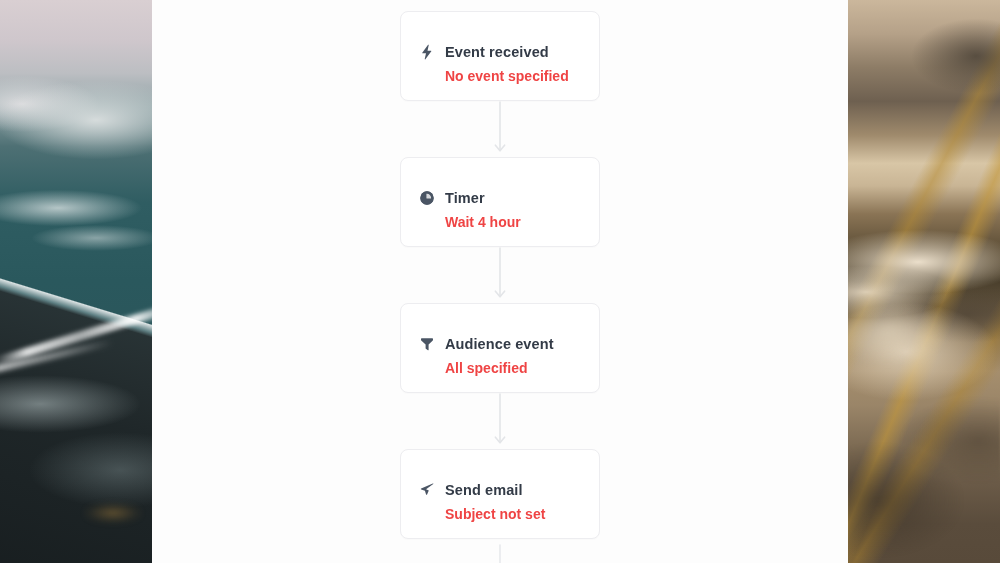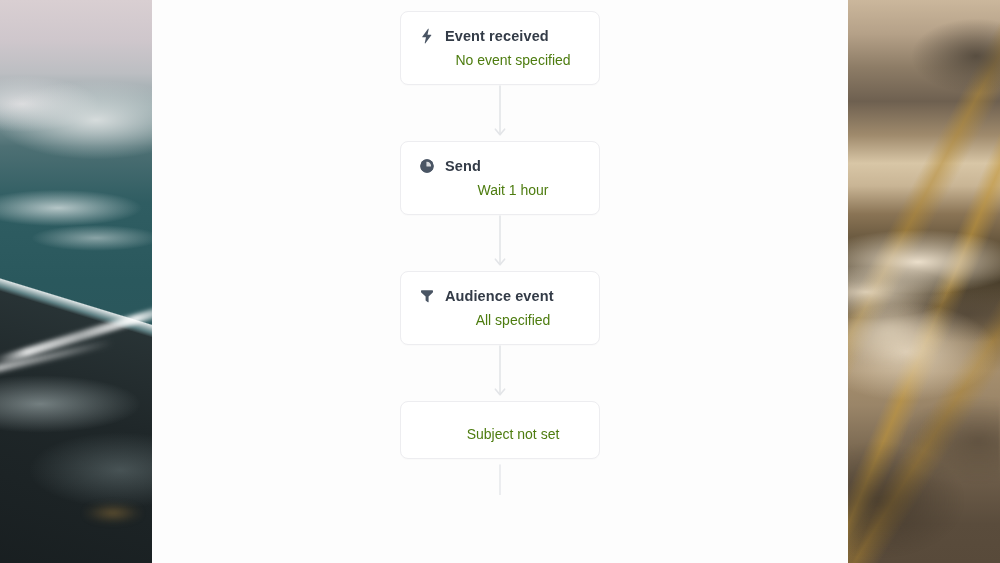--- a/index.html
+++ b/index.html
@@ -163,23 +163,22 @@
     align-items: center;
   }
 
   
   .node {
     box-sizing: border-box;
     width: 200px;
     background: #ffffff;
     border: 1px solid #ededf0;
     border-radius: 8px;
-    padding: 16px 18px 17px 18px;
+    padding: 32px 18px 17px 18px;
     box-shadow: 0 1px 1px rgba(17, 24, 39, 0.015);
-    text-align: center;
   }
   .node-head {
     display: flex;
     align-items: center;
     gap: 10px;
   }
   .node-icon {
     width: 16px;
     height: 16px;
     flex: 0 0 16px;
@@ -197,22 +196,22 @@
     font-weight: 700;
     color: #333b47;
     letter-spacing: 0.1px;
     line-height: 1;
     white-space: nowrap;
   }
   .node-sub {
     margin-top: 9px;
     margin-left: 26px;
     font-size: 14px;
-    font-weight: 400;
-    color: #4d7c0f;
+    font-weight: 700;
+    color: #ef4444;
     line-height: 1;
     white-space: nowrap;
   }
 
   
   .connector {
     width: 20px;
     height: 56px;
     display: block;
     color: #e3e5e8;
@@ -269,23 +268,23 @@
 
       <div class="node">
         <div class="node-head">
           <span class="node-icon">
             <svg viewBox="0 0 24 24" aria-hidden="true">
               <path d="M12 2a10 10 0 1 0 0 20 10 10 0 0 0 0-20zm.95 3.4v6.1h5.4a6.45 6.45 0 0 1-5.4 5.3V5.4z" fill="currentColor"></path>
               <path d="M12 2a10 10 0 1 0 0 20 10 10 0 0 0 0-20z" fill="currentColor"></path>
               <path d="M11.15 5.5v6.35a.85.85 0 0 0 .85.85h6.1a6.35 6.35 0 0 0-6.95-7.2z" fill="#ffffff" opacity="0.78"></path>
             </svg>
           </span>
-          <span class="node-title">Send</span>
+          <span class="node-title">Timer</span>
         </div>
-        <div class="node-sub">Wait 1 hour</div>
+        <div class="node-sub">Wait 4 hour</div>
       </div>
 
       <span class="connector">
         <svg viewBox="0 0 20 56" aria-hidden="true">
           <path d="M10 1 V 49" stroke="currentColor" stroke-width="1.6" fill="none" stroke-linecap="round"></path>
           <path d="M5.4 44.2 L10 49.8 L14.6 44.2" stroke="currentColor" stroke-width="1.6" fill="none" stroke-linecap="round" stroke-linejoin="round"></path>
         </svg>
       </span>
 
       <div class="node">
@@ -301,20 +300,29 @@
       </div>
 
       <span class="connector">
         <svg viewBox="0 0 20 56" aria-hidden="true">
           <path d="M10 1 V 49" stroke="currentColor" stroke-width="1.6" fill="none" stroke-linecap="round"></path>
           <path d="M5.4 44.2 L10 49.8 L14.6 44.2" stroke="currentColor" stroke-width="1.6" fill="none" stroke-linecap="round" stroke-linejoin="round"></path>
         </svg>
       </span>
 
       <div class="node">
+        <div class="node-head">
+          <span class="node-icon">
+            <svg viewBox="0 0 24 24" aria-hidden="true">
+              <path d="M21.4 3.1c.5-.5-.1-1.2-.7-.9L3.2 9.8c-.7.3-.6 1.3.1 1.5l5.6 1.7 1.7 5.6c.2.7 1.2.8 1.5.1l2.6-6.1-4.1-1.6 10.8-7.9z"></path>
+              <path d="M10.6 12.9l1.6 5.3c.2.7 1.2.8 1.5.1l7.7-17.5" fill="none"></path>
+            </svg>
+          </span>
+          <span class="node-title">Send email</span>
+        </div>
         <div class="node-sub">Subject not set</div>
       </div>
 
       <span class="connector-stub">
         <svg viewBox="0 0 20 36" aria-hidden="true">
           <path d="M10 6 V 36" stroke="currentColor" stroke-width="1.6" fill="none" stroke-linecap="round"></path>
         </svg>
       </span>
 
     </div>

